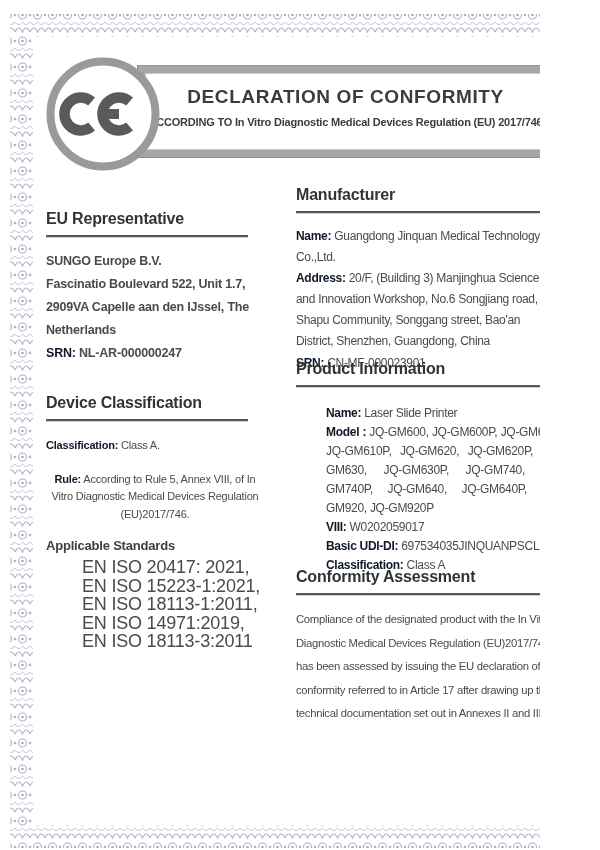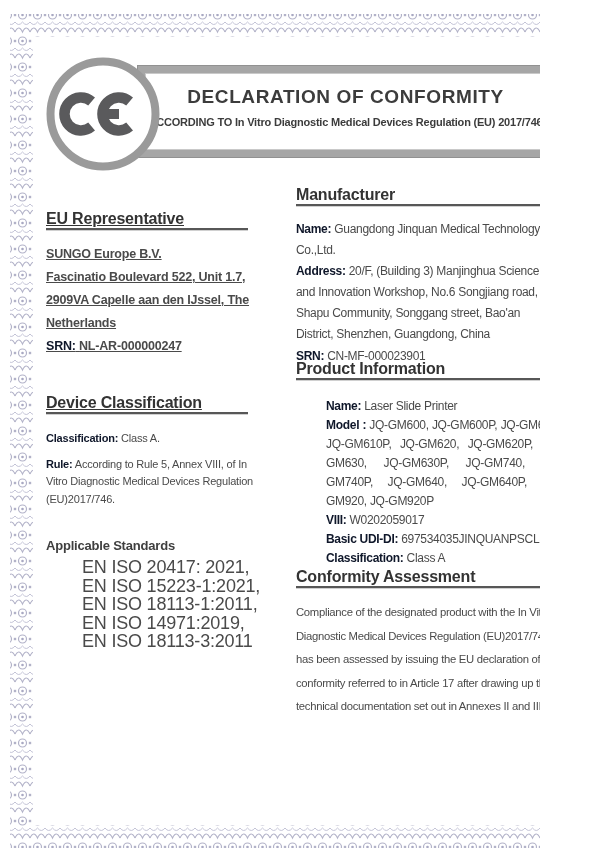--- a/index.html
+++ b/index.html
@@ -20,32 +20,32 @@
   }
   #banner-subtitle{
     position:absolute;top:43px;left:50%;transform:translateX(-50%);
     font-size:11px;font-weight:bold;letter-spacing:-.2px;color:#3c3c3c;white-space:nowrap;
   }
   #ce-badge{position:absolute;left:46px;top:57px;z-index:3;}
   
   .section{position:absolute;z-index:1;}
   .section-heading{
     font-size:16px;font-weight:bold;color:#333333;letter-spacing:-.2px;
-    border-bottom:2px solid #575757;
+    padding-bottom:7px;border-bottom:2px solid #575757;
     box-shadow:0 1px 0 rgba(120,120,120,.35);
   }
-  .hw-left{width:202px;text-decoration:underline;}
+  .hw-left{width:202px;}
   .hw-right{width:244px;}
   .b{font-weight:bold;color:#0f172a;}
   
   #eu-rep{left:46px;top:210px;width:225px;}
-  #eu-rep .body{margin-top:13px;font-size:12.5px;font-weight:bold;line-height:23px;letter-spacing:-.2px;color:#4a4a4a;text-decoration:underline;}
+  #eu-rep .body{margin-top:13px;font-size:12.5px;font-weight:bold;line-height:23px;letter-spacing:-.2px;color:#4a4a4a;}
   #dev-class{left:46px;top:394px;width:218px;}
   #dev-class .body{margin-top:16px;font-size:11px;line-height:17.5px;letter-spacing:-.2px;}
-  #dev-class .rule{margin-top:8px;}
+  #dev-class .rule{margin-top:16px;text-align:center;}
   #standards{left:46px;top:538px;width:230px;}
   #standards .std-title{font-size:13px;font-weight:bold;color:#3f3f3f;letter-spacing:-.2px;}
   #standards .std-list{margin-top:5px;font-size:18px;line-height:18.5px;letter-spacing:-.2px;margin-left:36px;}
   
   #manufacturer{left:296px;top:186px;width:262px;}
   #manufacturer .body{margin-top:13px;font-size:12px;line-height:21px;letter-spacing:-.3px;}
   #manufacturer .srn-line{margin-top:1px;}
   #product{left:296px;top:360px;width:264px;}
   #product .body{margin-top:17px;font-size:12px;line-height:19px;letter-spacing:-.3px;margin-left:30px;}
   #product .model-line{text-align:justify;}

